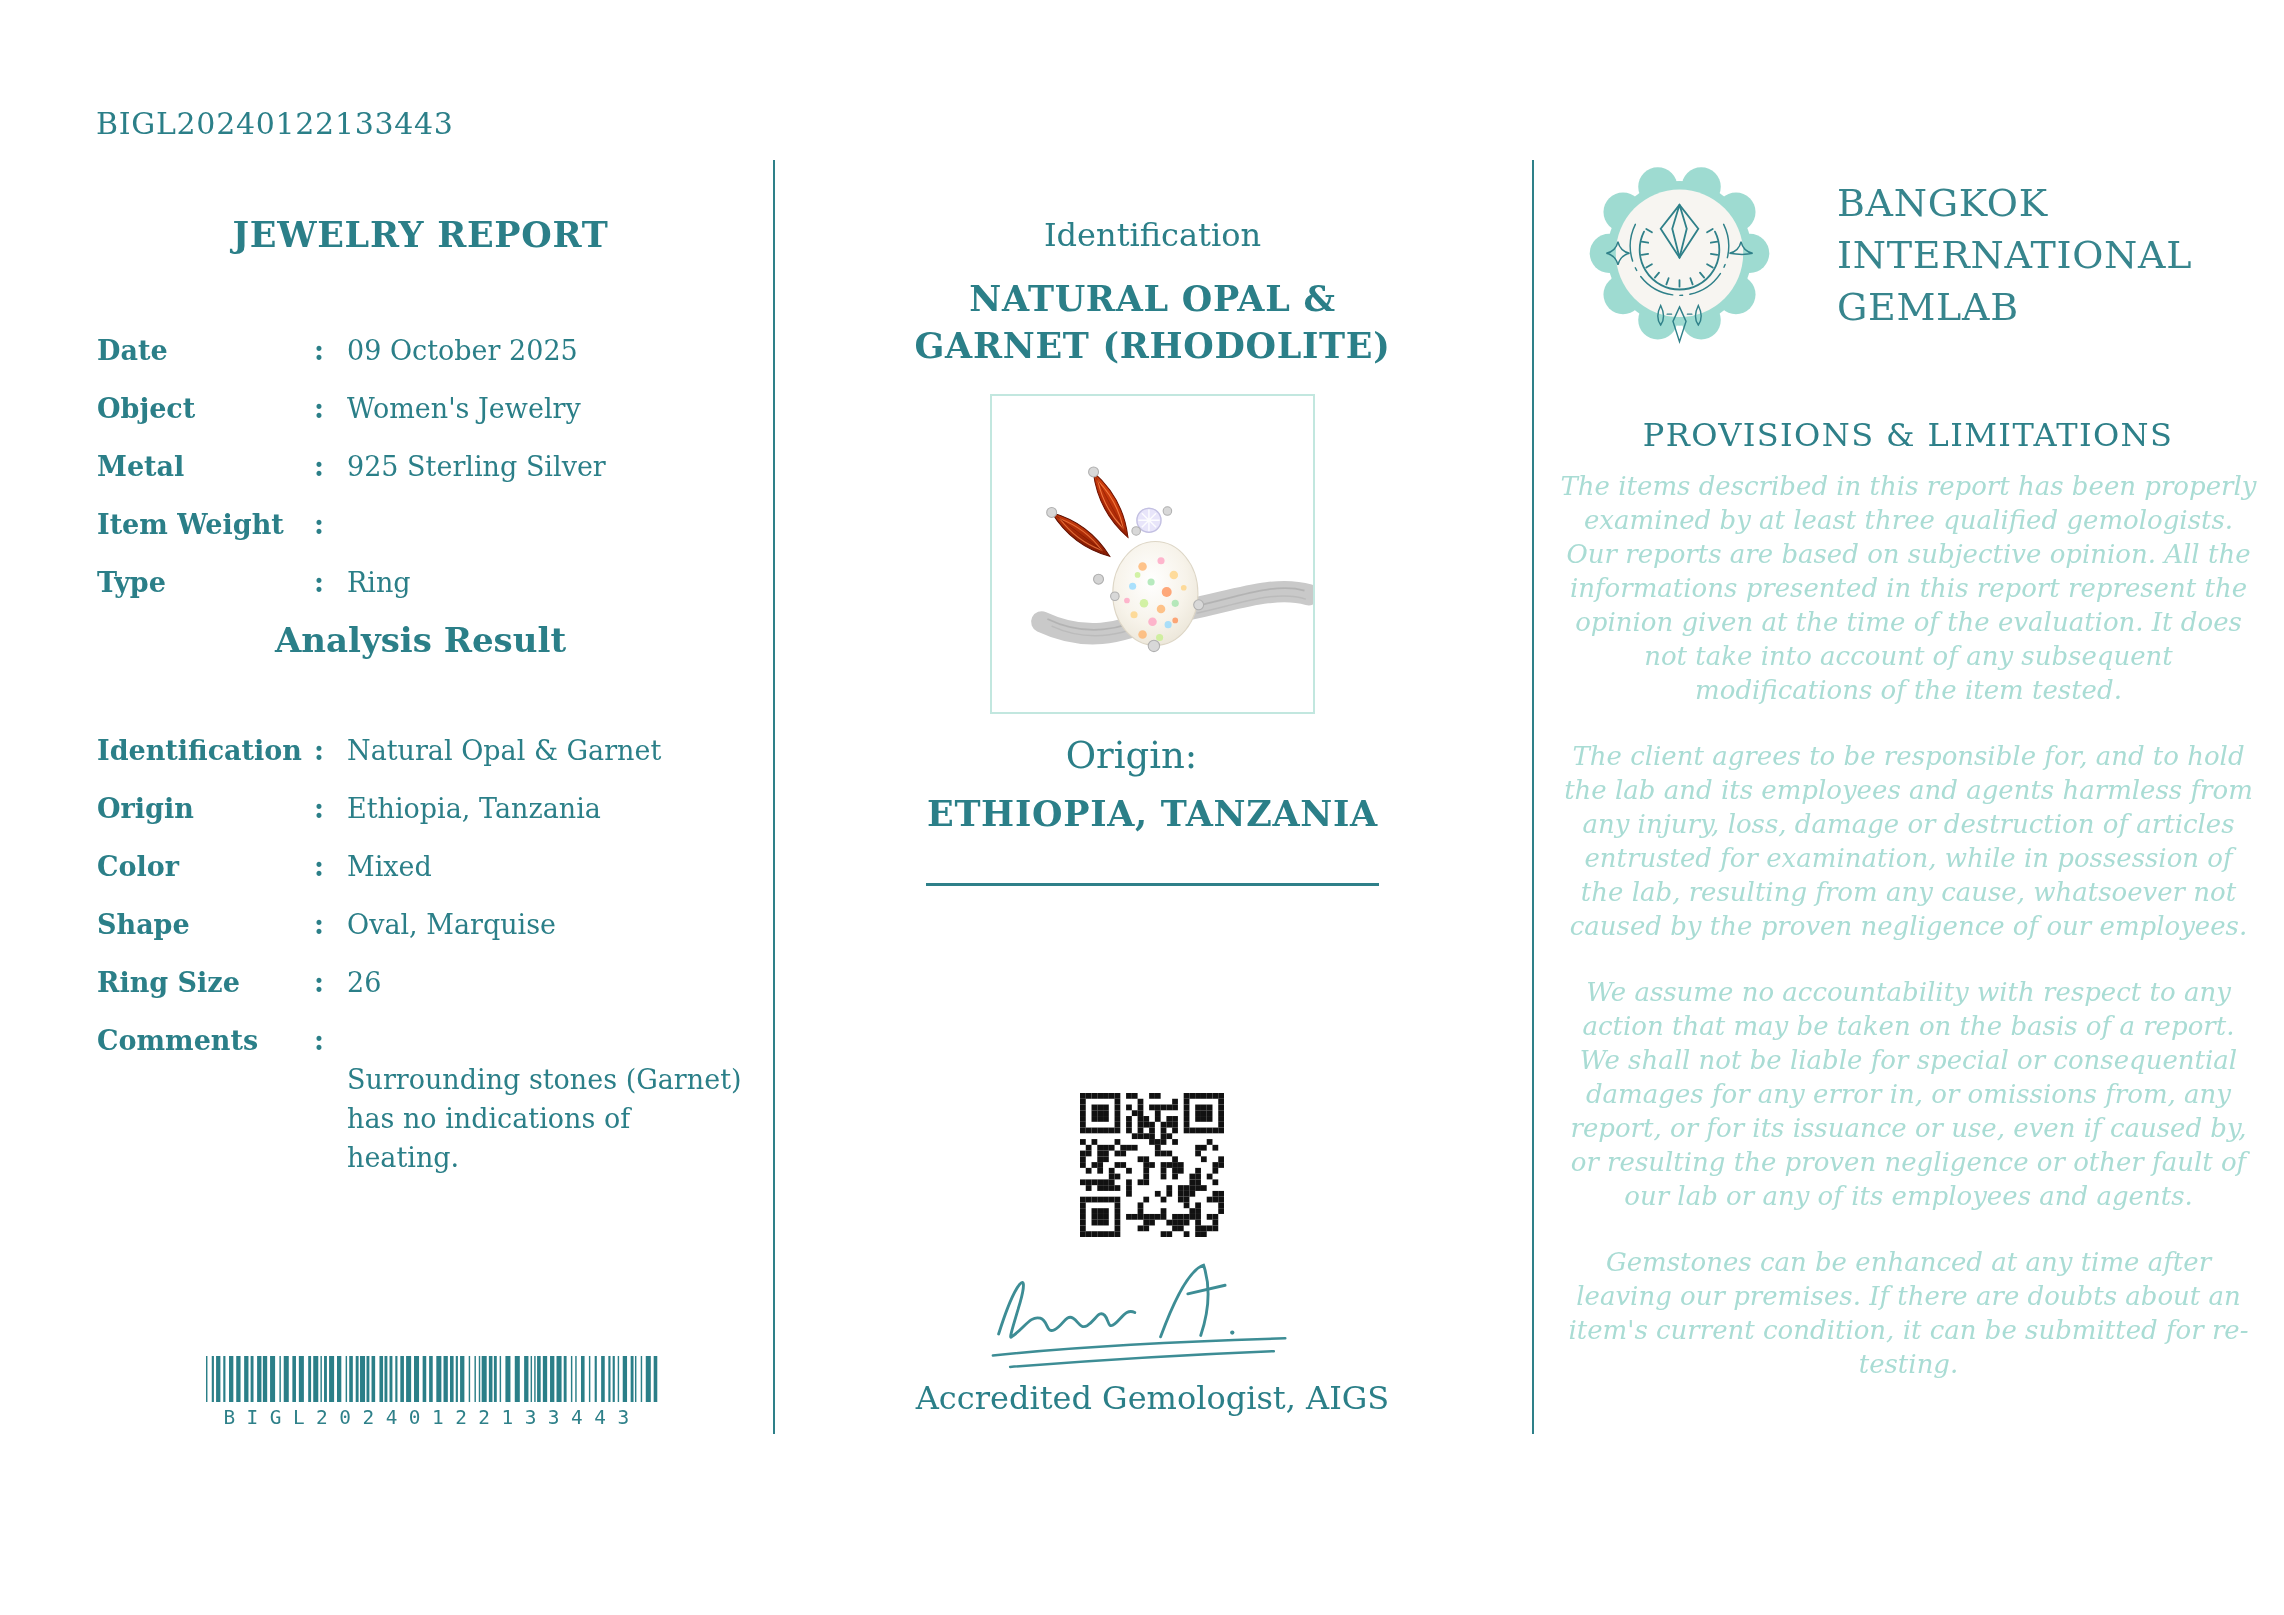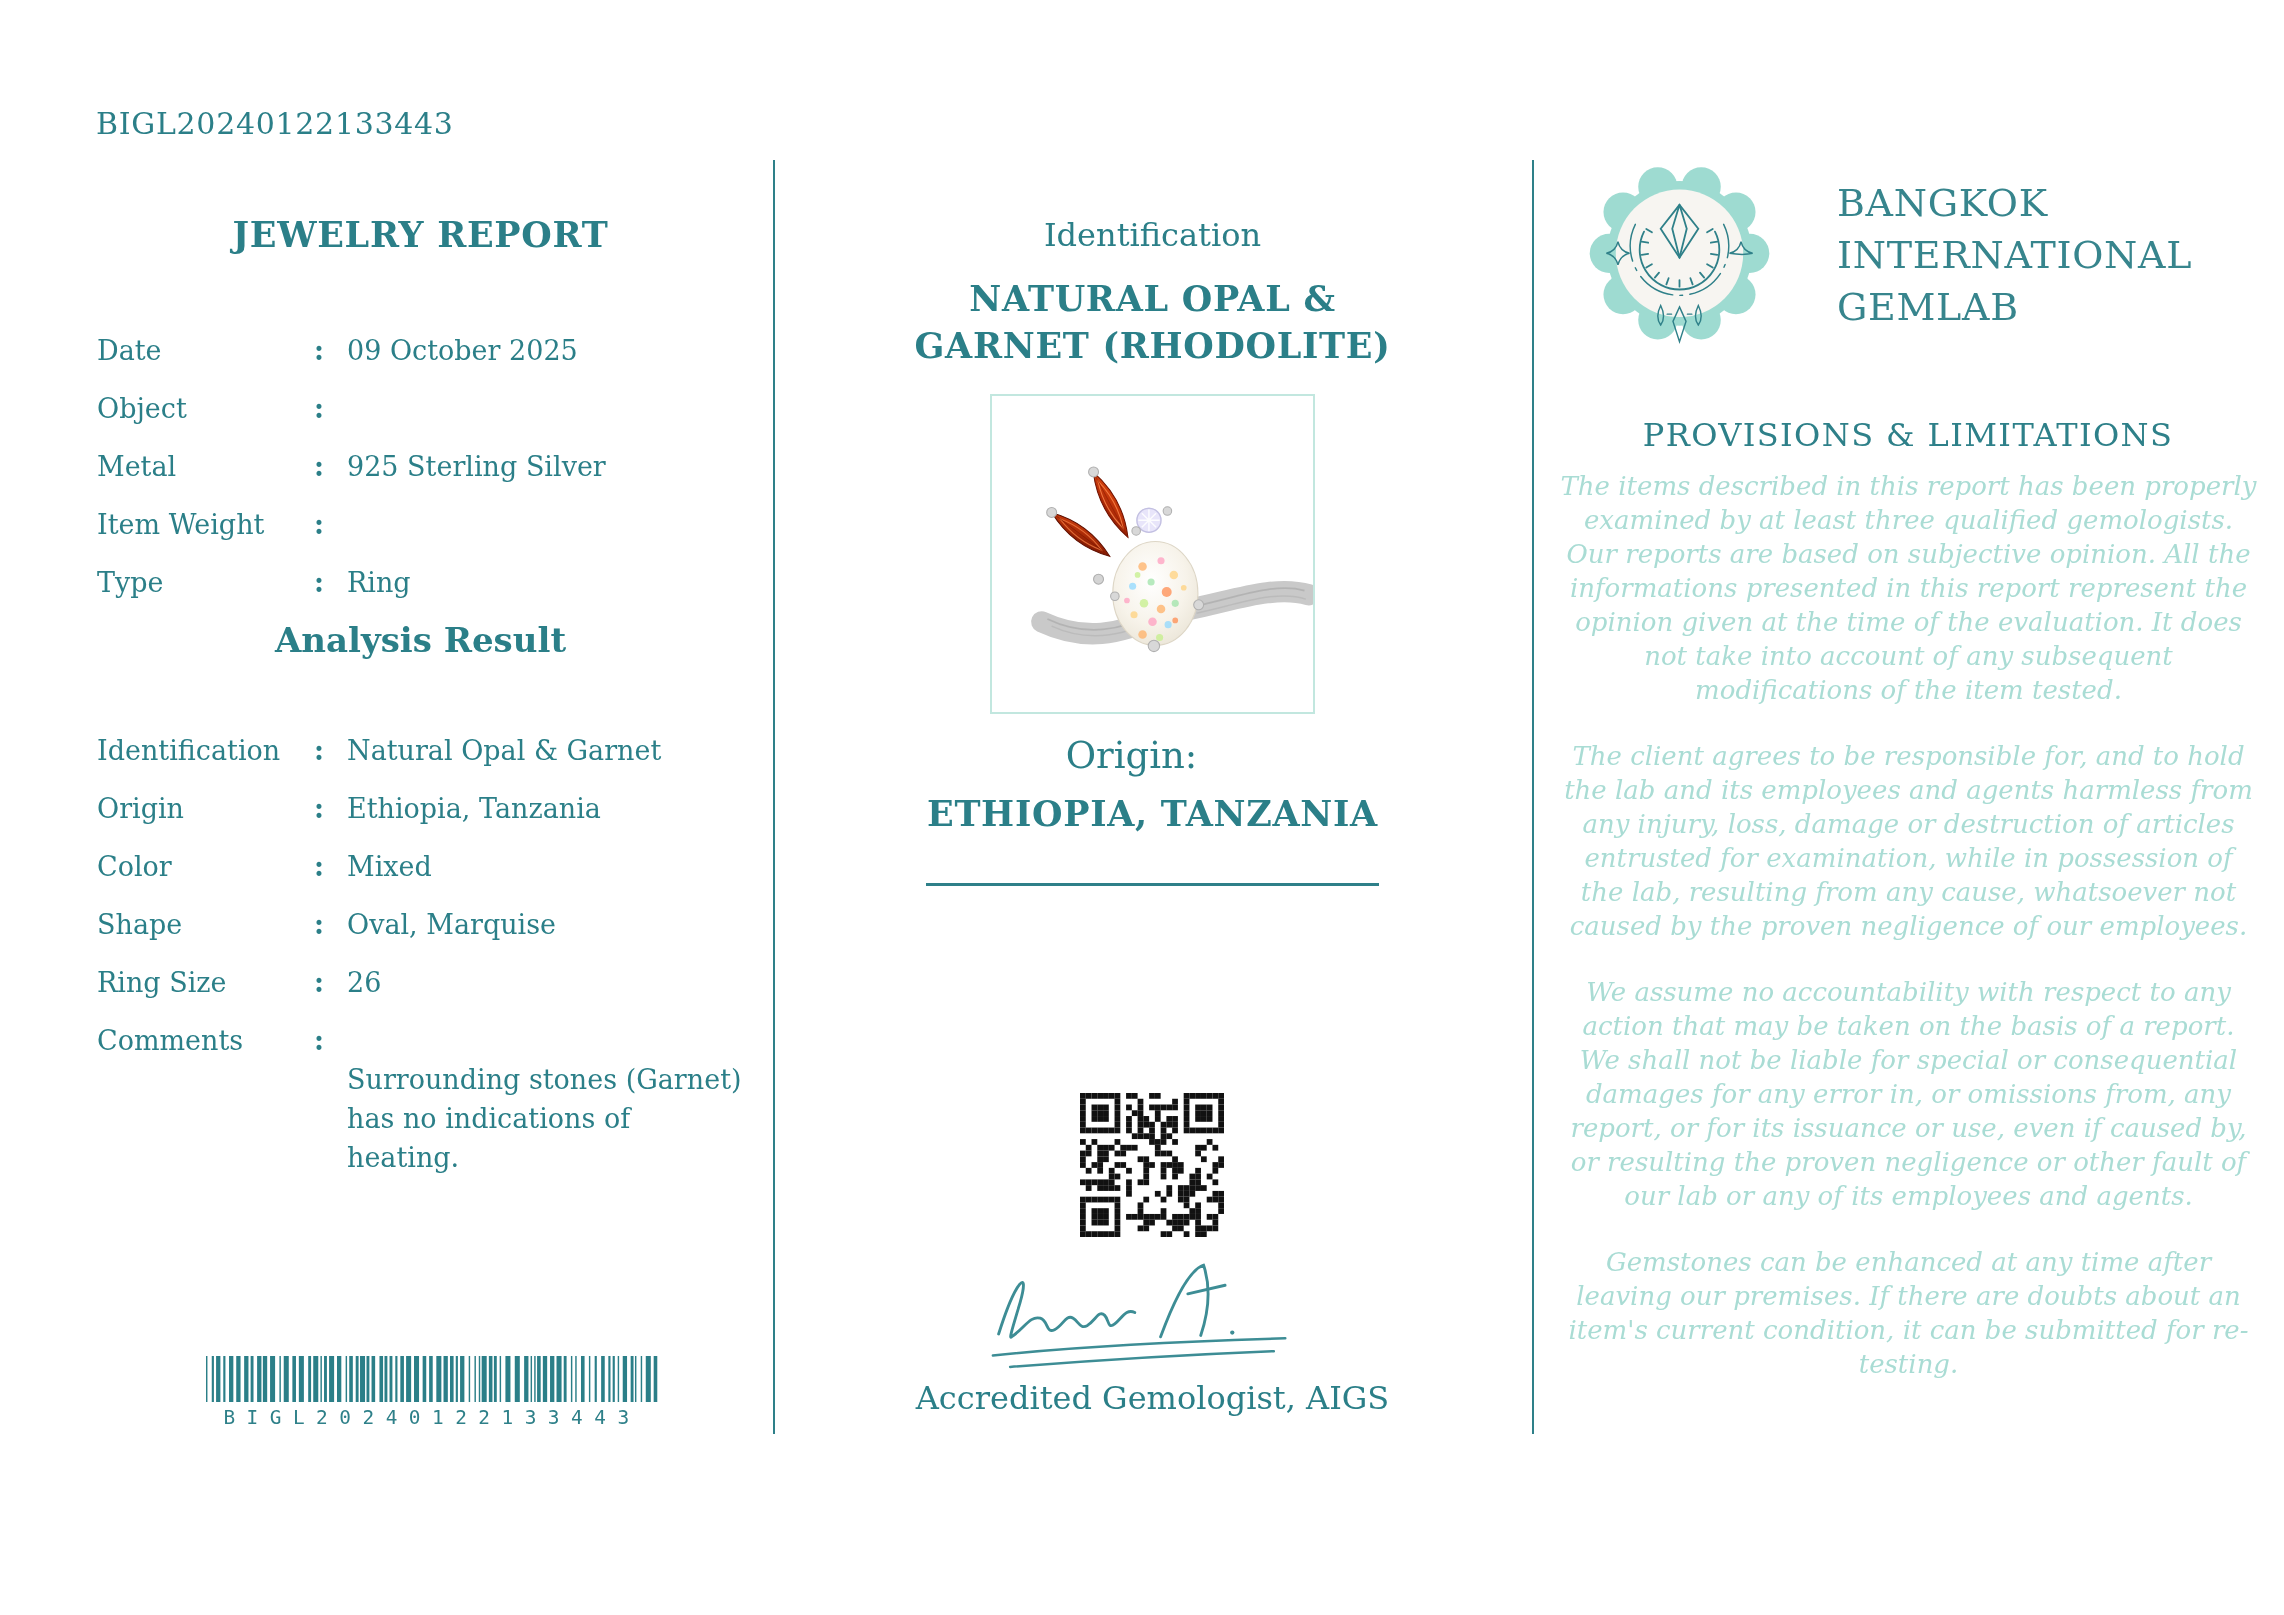--- a/index.html
+++ b/index.html
@@ -9,21 +9,21 @@
   .d1{left:773px}.d2{left:1532px}
 
   
   .report-no{position:absolute;left:96px;top:106px;font-size:30px;letter-spacing:0.7px}
   .l-title{position:absolute;left:97px;top:214px;width:647px;text-align:center;
            font-weight:bold;font-size:35px;letter-spacing:0.7px}
   .fields{position:absolute;left:97px;width:651px}
   .f-main{top:331px}
   .f-analysis{top:731px}
   .row{display:flex;align-items:flex-start;min-height:58px;font-size:27px;line-height:39px}
-  .row .lab{width:217px;font-weight:normal;flex:none}
+  .row .lab{width:217px;font-weight:bold;flex:none}
   .row .colon{width:33px;flex:none;font-weight:bold}
   .row .val{flex:1;white-space:pre-line}
   .l-analysis-title{position:absolute;left:97px;top:620px;width:647px;text-align:center;
                     font-weight:bold;font-size:34px}
   .comments .val p{margin:0 0 33px;white-space:pre-line}
   .barcode{position:absolute;left:206px;top:1356px;width:452px}
   .barcode svg{display:block;width:452px;height:46px}
   .barcode-text{font-family:"DejaVu Sans Mono","Liberation Mono",monospace;font-size:19.4px;
                 letter-spacing:11.5px;margin-top:4.3px;white-space:nowrap;text-align:center;color:#2e8089}
 
@@ -65,20 +65,21 @@
 
   <div class="fields f-main">
     <div class="row">
       <span class="lab">Date</span>
       <span class="colon">:</span>
       <span class="val">09 October 2025</span>
     </div>
     <div class="row">
       <span class="lab">Object</span>
       <span class="colon">:</span>
+      <span class="val">Women's Jewelry</span>
     </div>
     <div class="row">
       <span class="lab">Metal</span>
       <span class="colon">:</span>
       <span class="val">925 Sterling Silver</span>
     </div>
     <div class="row">
       <span class="lab">Item Weight</span>
       <span class="colon">:</span>
     </div>

